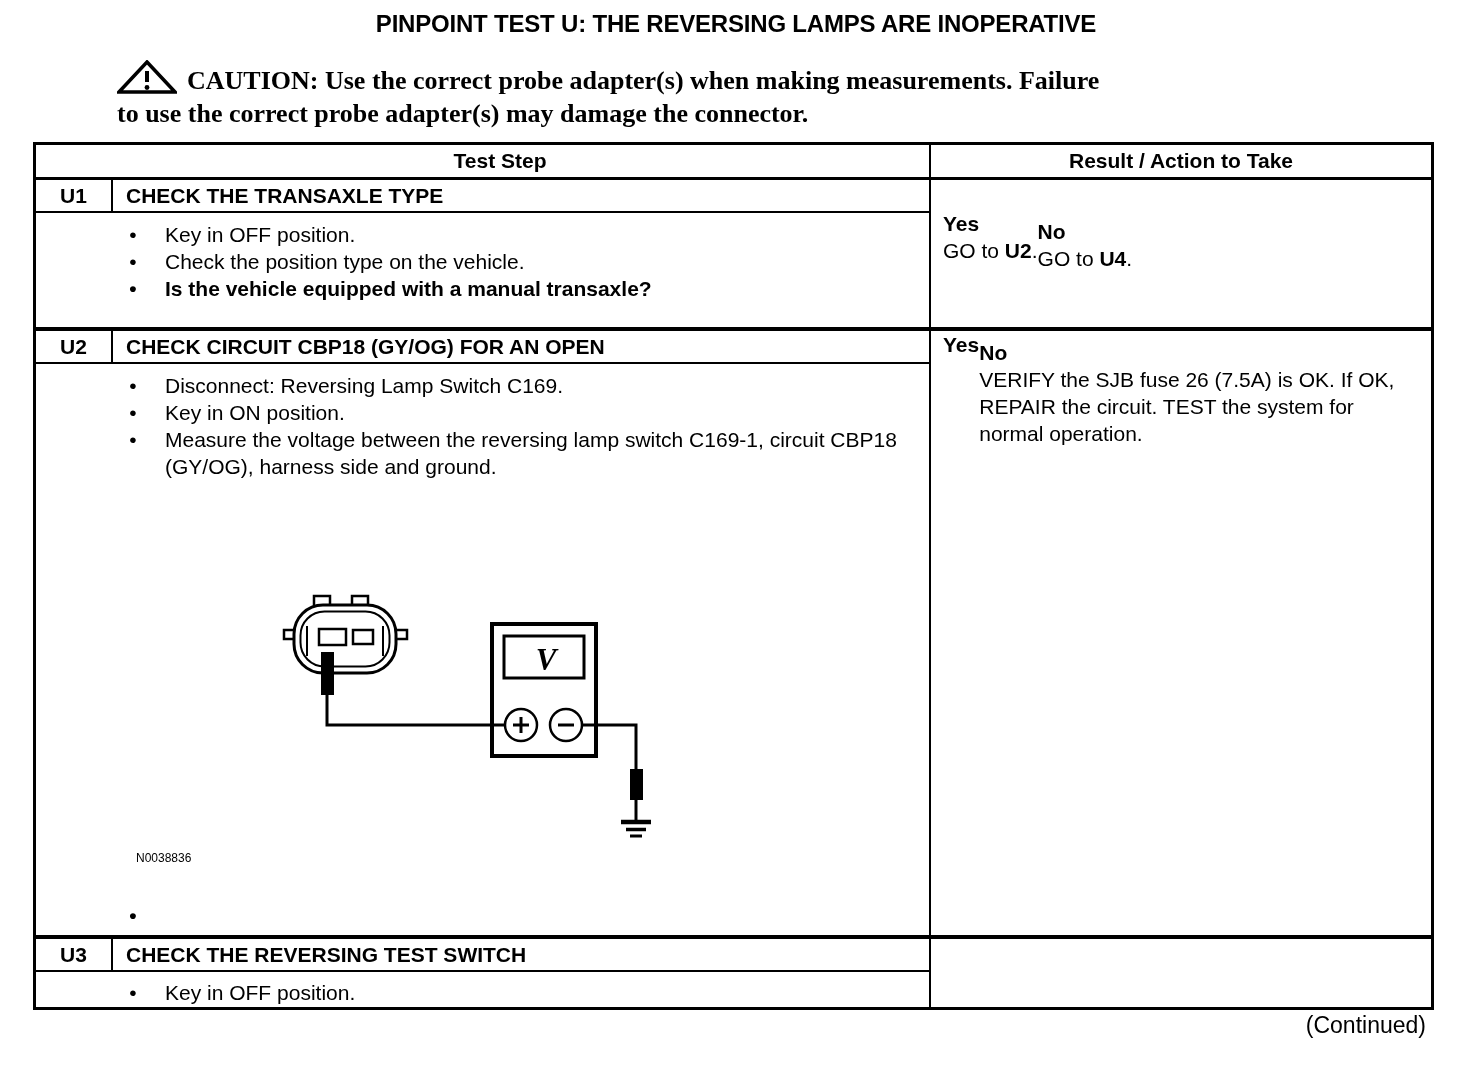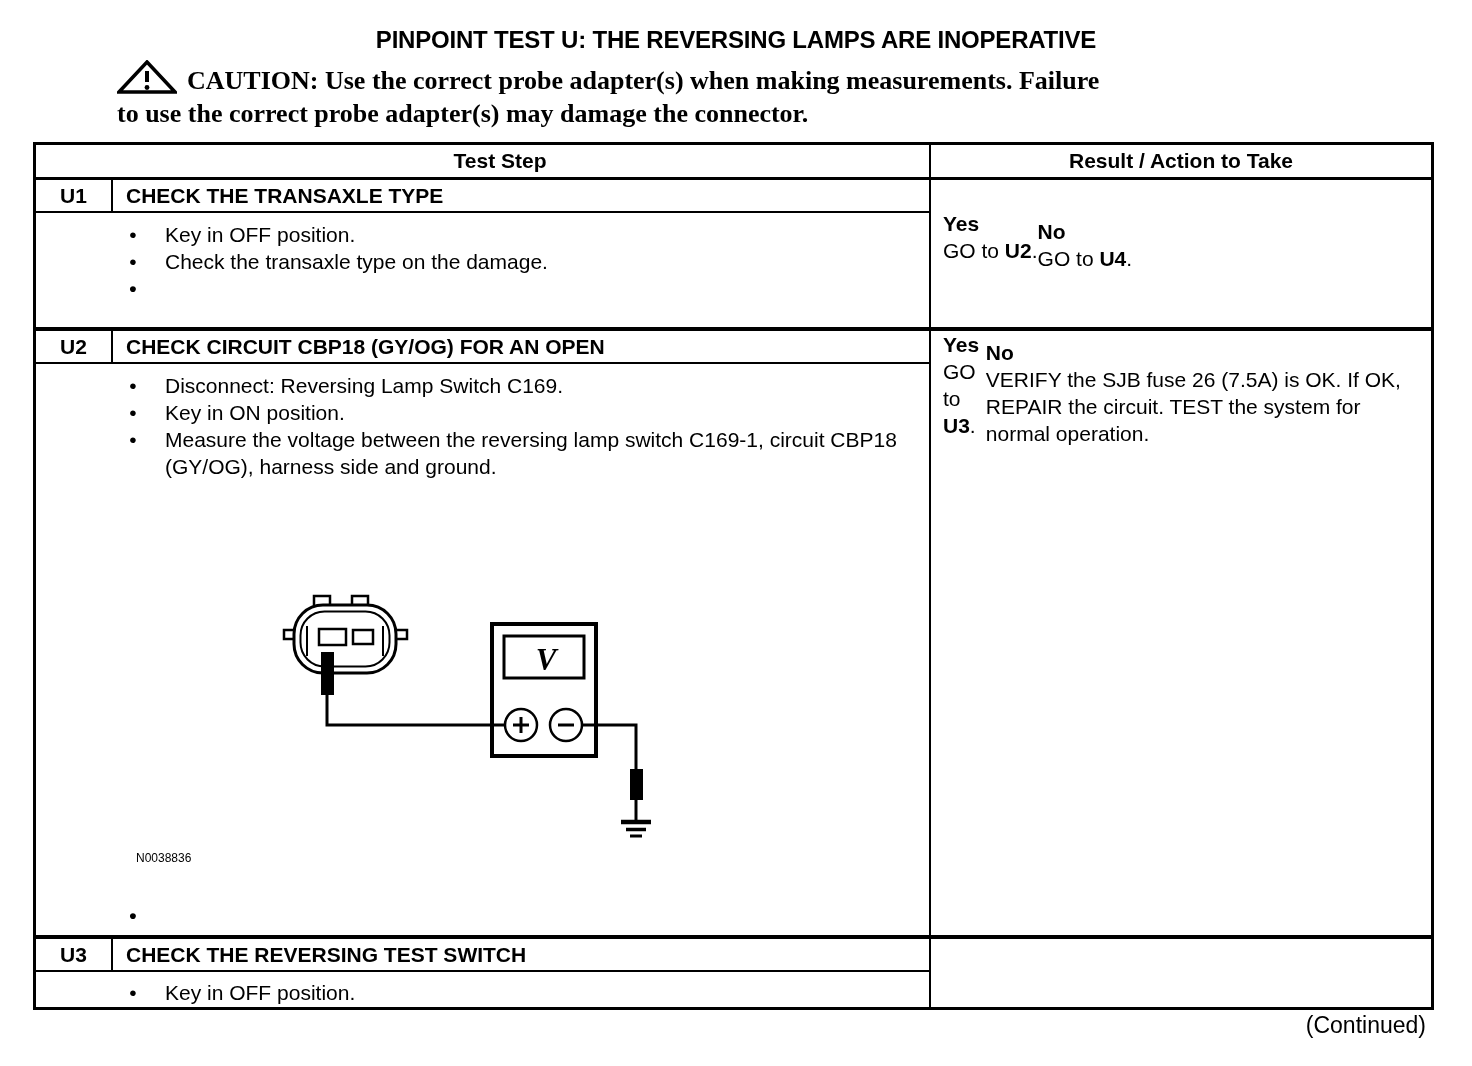--- a/index.html
+++ b/index.html
@@ -9,21 +9,21 @@
     height: 1066px;
     background: #fff;
     color: #000;
     font-family: "Liberation Sans", sans-serif;
     overflow: hidden;
   }
 
   
   .page-title {
     position: absolute;
-    top: 26px; left: 0;
+    top: 10px; left: 0;
     width: 100%;
     text-align: center;
     font-size: 24px;
     font-weight: bold;
     letter-spacing: -0.2px;
   }
 
   
   .caution {
     position: absolute;
@@ -189,24 +189,25 @@
           <div class="step-title">CHECK THE TRANSAXLE TYPE</div>
         </div>
         <div class="step-body">
           <div class="bullets">
             <div class="bullet">
               <span class="dot">•</span>
               <span class="txt">Key in OFF position.</span>
             </div>
             <div class="bullet">
               <span class="dot">•</span>
-              <span class="txt">Check the transaxle type on the damage.</span>
+              <span class="txt">Check the position type on the vehicle.</span>
             </div>
             <div class="bullet bold">
               <span class="dot">•</span>
+              <span class="txt">Is the vehicle equipped with a manual transaxle?</span>
             </div>
           </div>
         </div>
       </div>
       <div class="result result-u1">
         <div class="res-group">
           <div class="res-label">Yes</div>
           <div class="res-action"><span>GO to </span><span class="res-ref">U2</span><span>.</span></div>
         </div>
         <div class="res-group">
@@ -288,21 +289,20 @@
           <div class="question-holder">
             <div class="bullet bold">
               <span class="dot">•</span>
             </div>
           </div>
         </div>
       </div>
       <div class="result result-u2">
         <div class="res-group">
           <div class="res-label">Yes</div>
-          <div class="res-action"><span>GO to </span><span class="res-ref">U3</span><span>.</span></div>
         </div>
         <div class="res-group">
           <div class="res-label">No</div>
           <div class="res-action">VERIFY the SJB fuse 26 (7.5A) is OK. If OK, REPAIR the circuit. TEST the system for normal operation.</div>
         </div>
       </div>
     </div>
 
     <div class="step step-u3">
       <div class="col-left">

